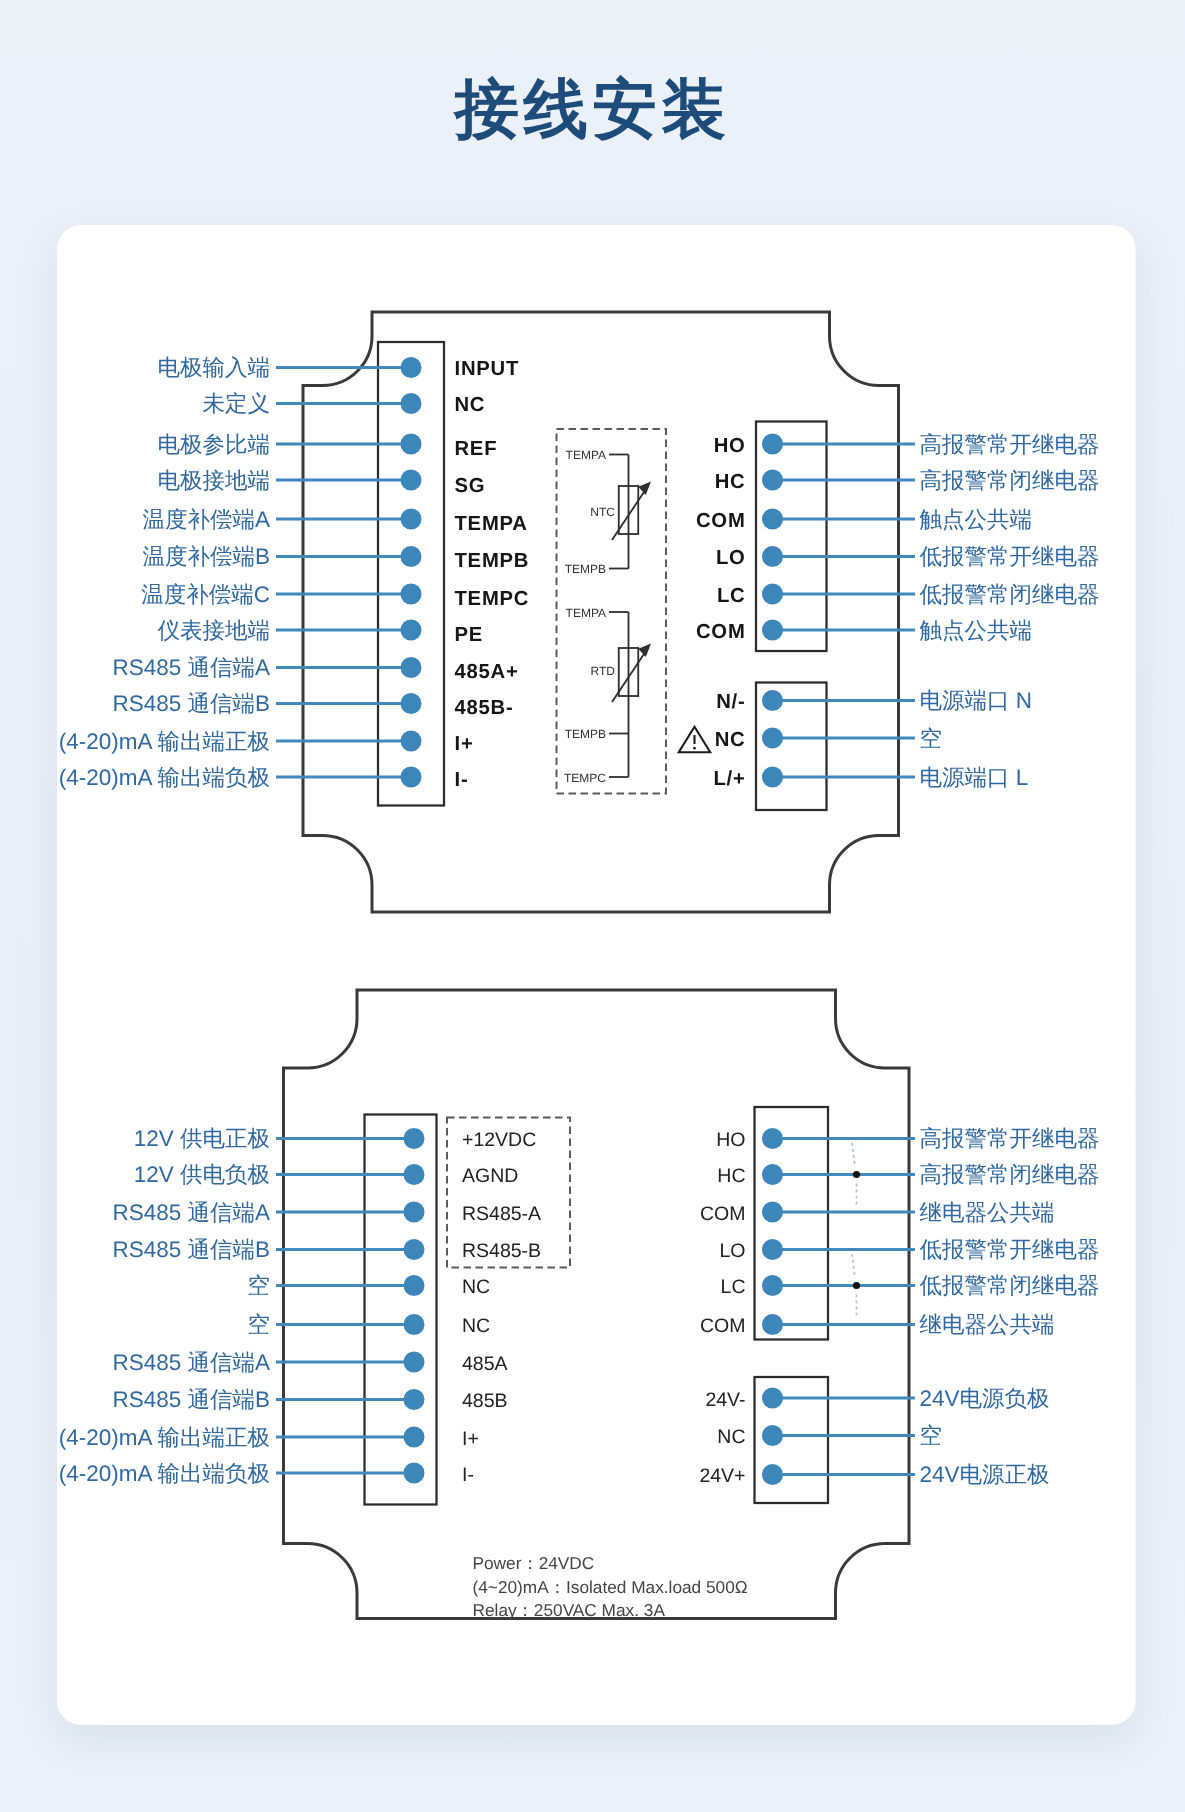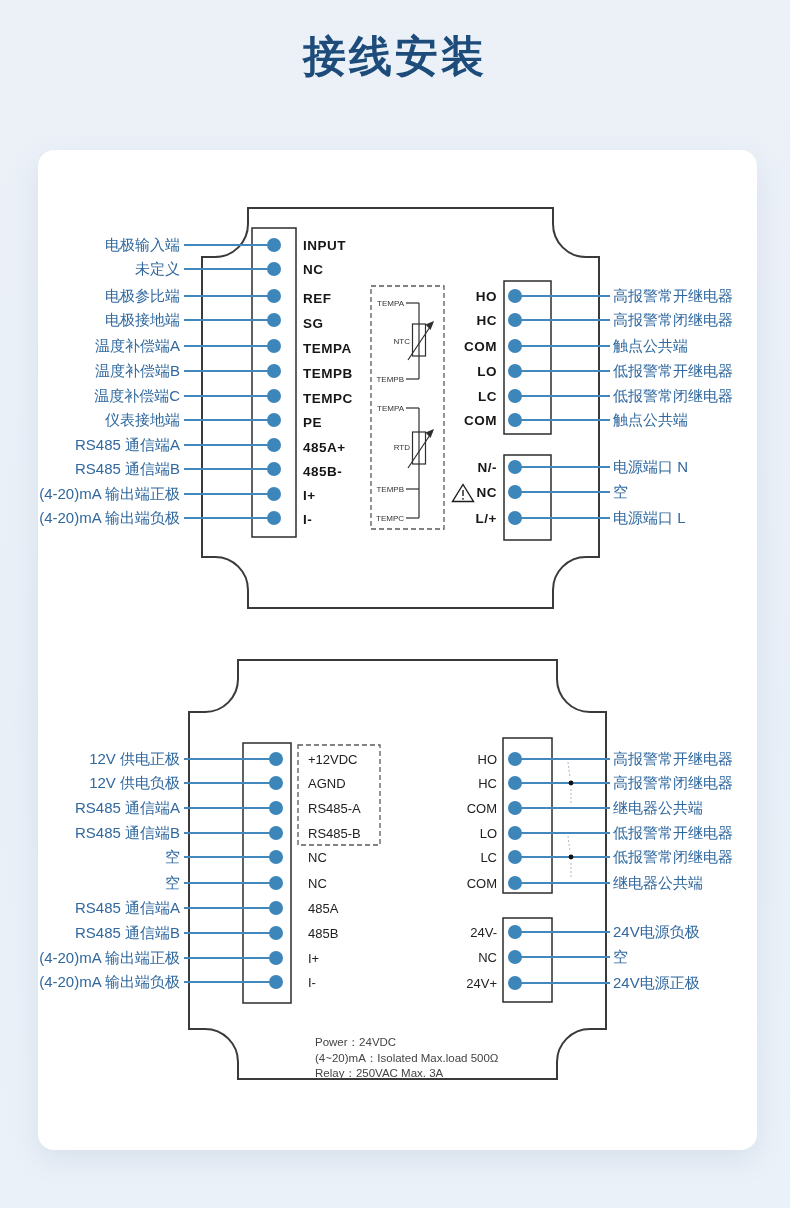--- a/index.html
+++ b/index.html
@@ -3,21 +3,21 @@
 <meta charset="utf-8">
 <style>
   html,body{margin:0;padding:0;}
   body{
     width:790px;height:1208px;
     background:linear-gradient(180deg,#ecf1f8 0%,#e9eff7 60%,#ebf1f8 100%);
     font-family:"Liberation Sans", sans-serif;
     position:relative;overflow:hidden;
   }
   .page-title{
-    position:absolute;left:0;top:28px;width:790px;
+    position:absolute;left:0;top:44px;width:790px;
     text-align:center;font-size:43px;font-weight:800;
     color:#1d4c7a;letter-spacing:3px;margin:0;
   }
   .card{
     position:absolute;left:38px;top:150px;width:719px;height:1000px;
     background:#ffffff;border-radius:16px;
     box-shadow:0 10px 26px rgba(118,142,180,0.16);
   }
   svg{position:absolute;left:0;top:0;}
   .outline{fill:none;stroke:#3a3a3a;stroke-width:2px;}

